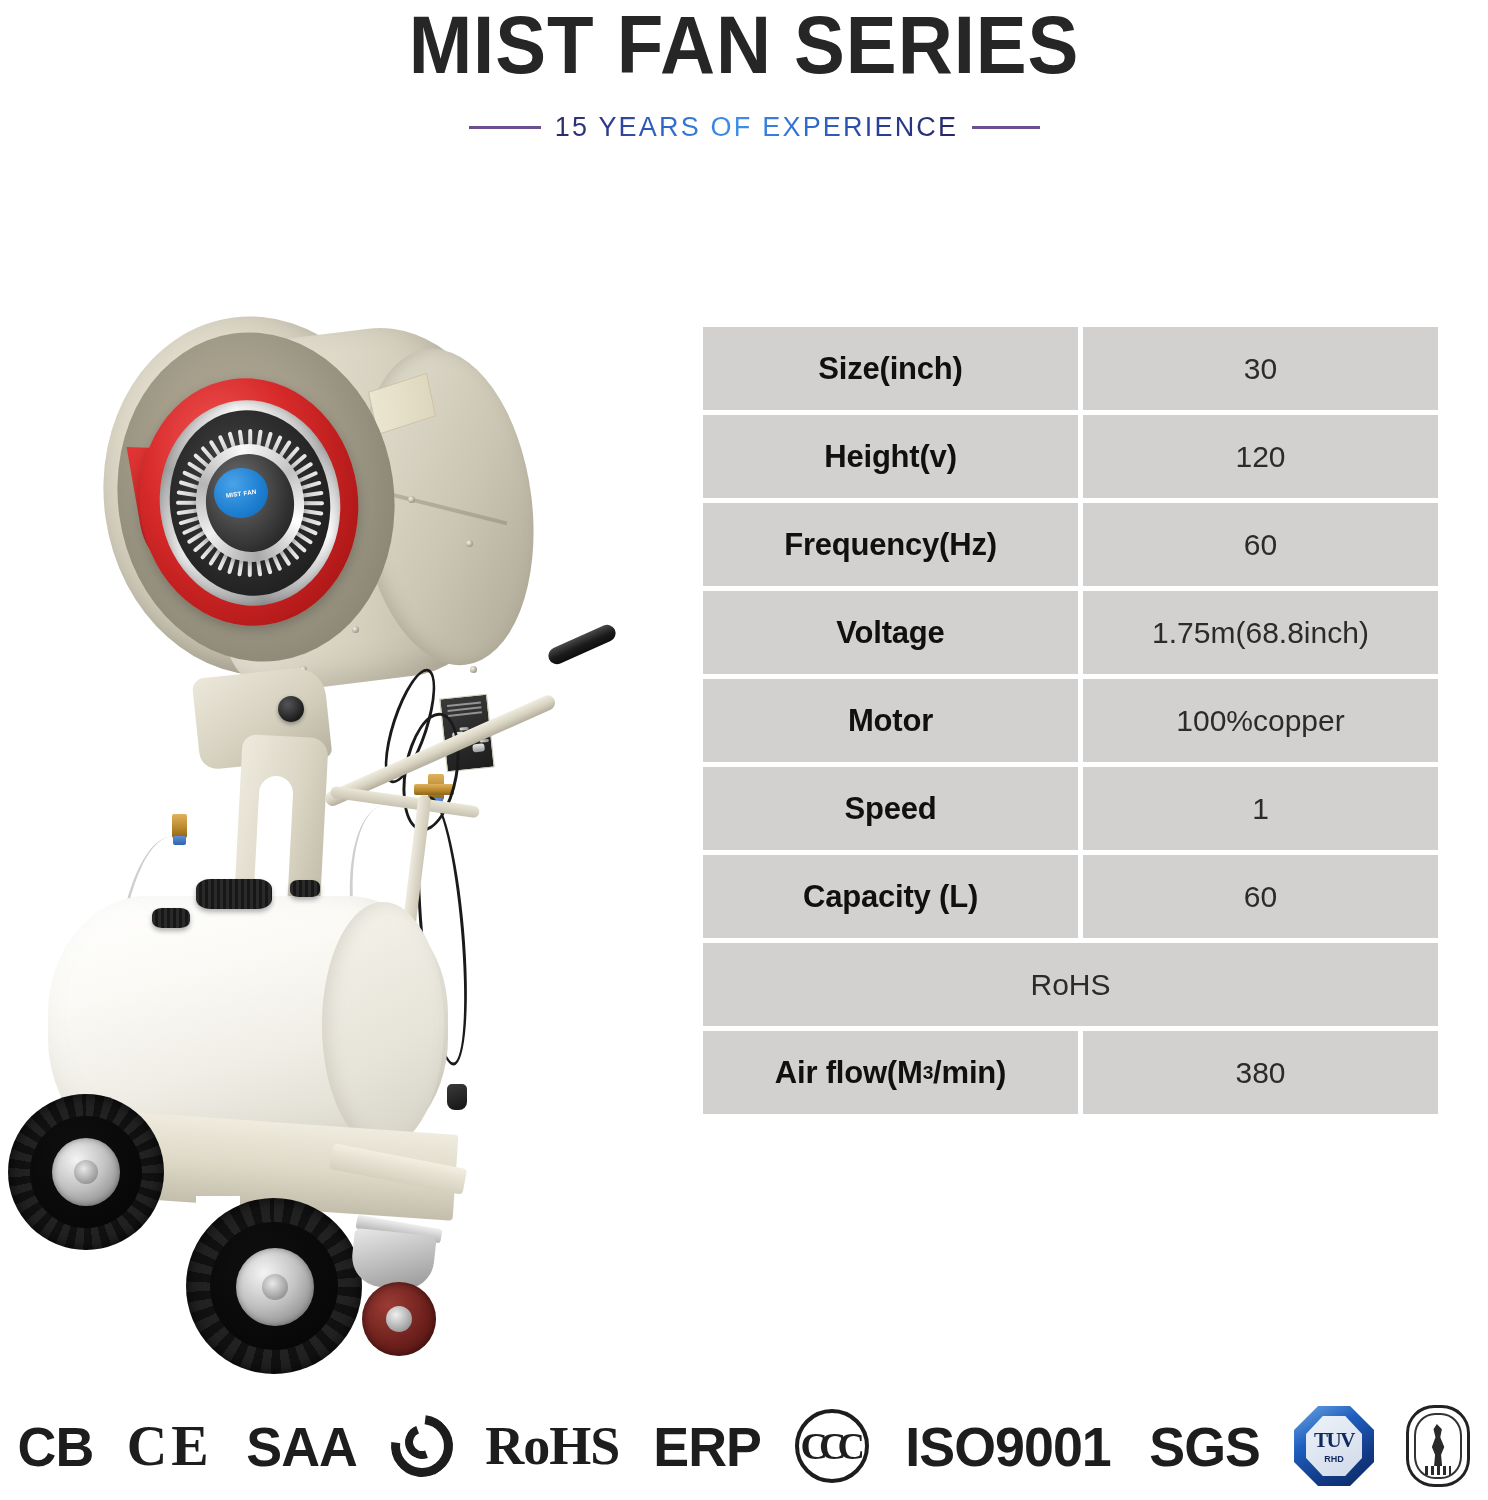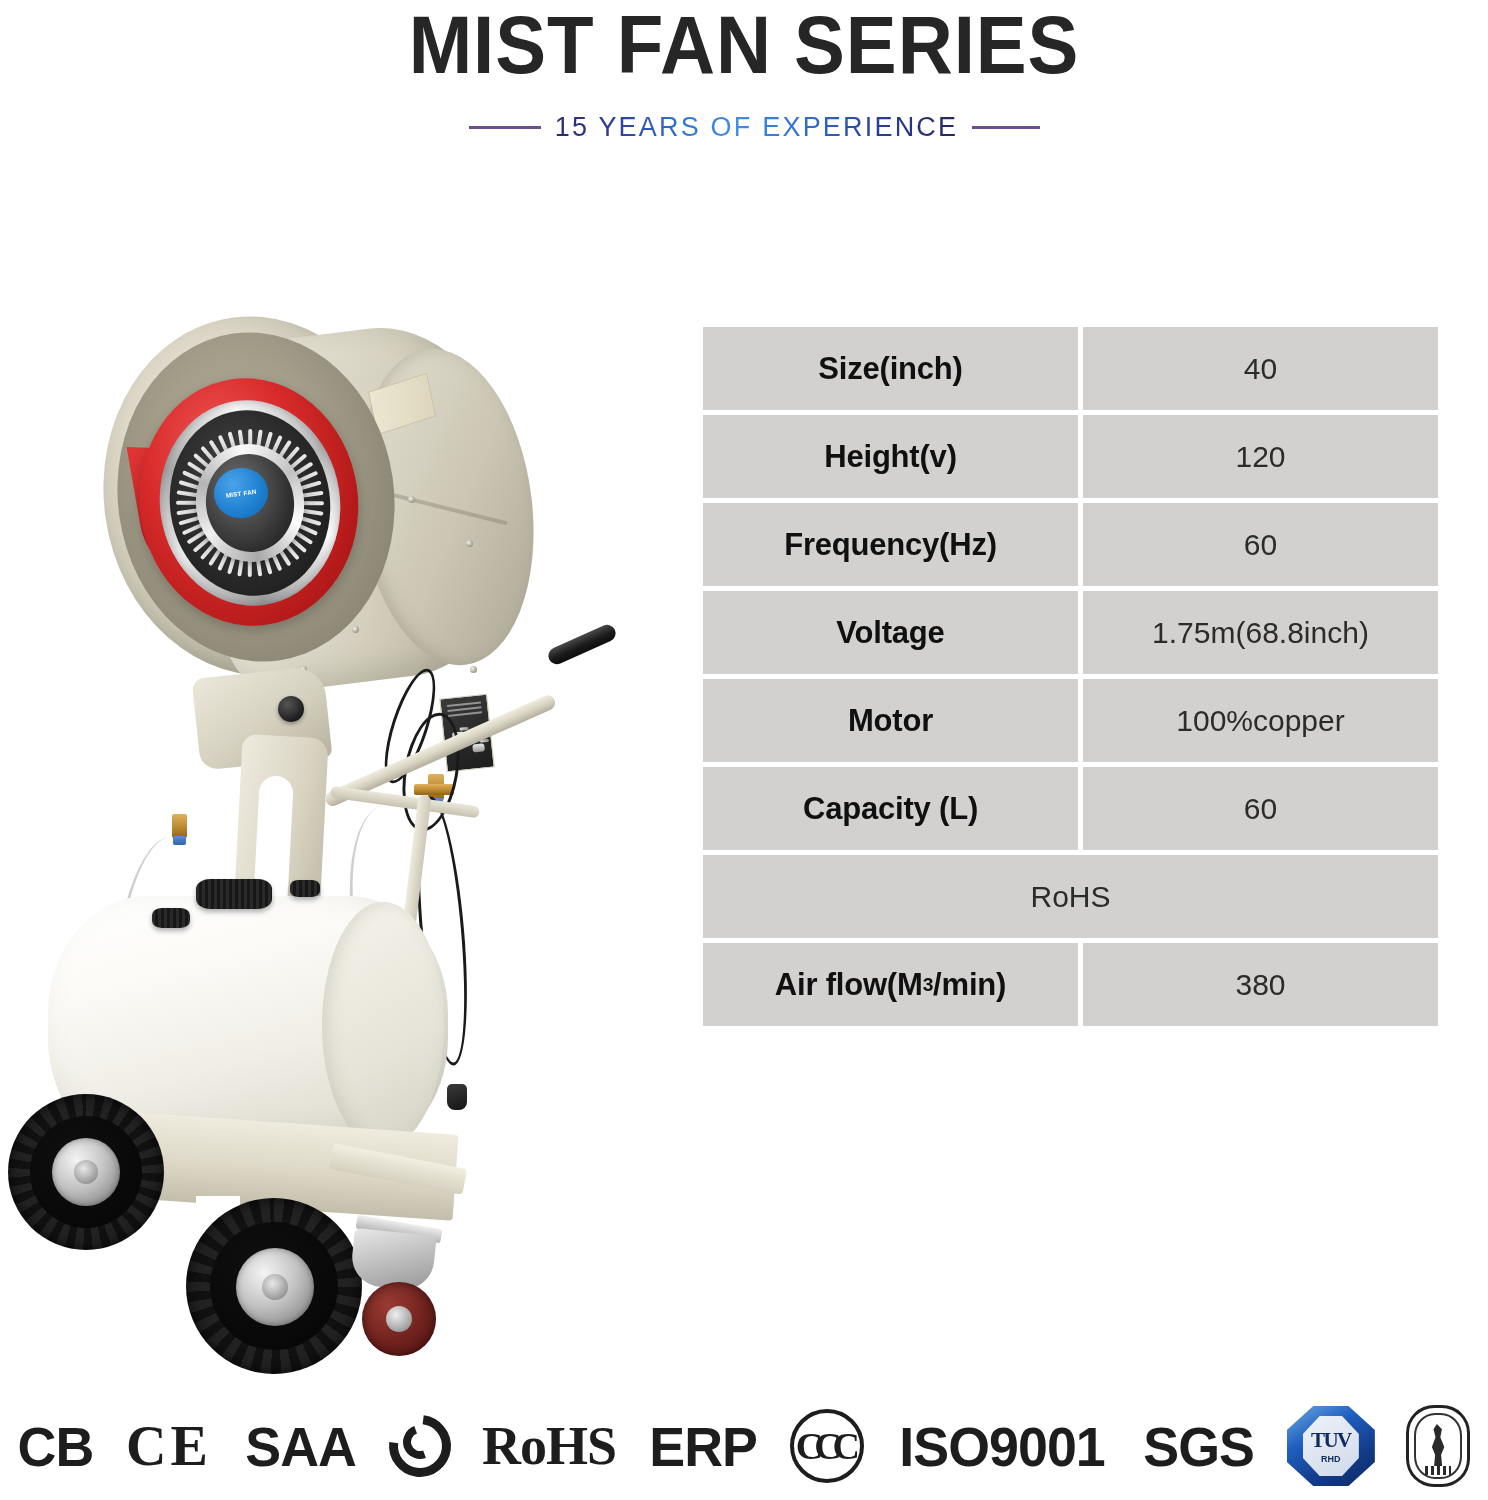--- a/index.html
+++ b/index.html
@@ -581,21 +581,21 @@
     align-items: center;
     justify-content: center;
     font-size: 38px;
     font-weight: bold;
     letter-spacing: -9px;
     padding-right: 8px;
     font-family: "Liberation Serif", serif;
   }
   
   .tuv-mark {
-    width: 88px; height: 80px;
+    width: 80px; height: 80px;
     position: relative;
     display: flex;
     align-items: center;
     justify-content: center;
     clip-path: polygon(30% 0,70% 0,100% 30%,100% 70%,70% 100%,30% 100%,0 70%,0 30%);
     background: linear-gradient(150deg, #6fa8e0 0%, #1f5fc0 35%, #123a86 70%, #0d2a63 100%);
   }
   .tuv-inner {
     width: 56px; height: 60px;
     clip-path: polygon(30% 0,70% 0,100% 30%,100% 70%,70% 100%,30% 100%,0 70%,0 30%);
@@ -782,37 +782,41 @@
       <div class="caster-plate"></div>
       <div class="caster-yoke"></div>
       <div class="caster-wheel"></div>
       <div class="caster-hub"></div>
     </div>
   </div>
 
   <div id="spec-table">
       <div class="spec-row">
         <div class="spec-label">Size(inch)</div>
-        <div class="spec-value">40</div>
+        <div class="spec-value">30</div>
       </div>
       <div class="spec-row">
         <div class="spec-label">Height(v)</div>
         <div class="spec-value">120</div>
       </div>
       <div class="spec-row">
         <div class="spec-label">Frequency(Hz)</div>
         <div class="spec-value">60</div>
       </div>
       <div class="spec-row">
         <div class="spec-label">Voltage</div>
         <div class="spec-value">1.75m(68.8inch)</div>
       </div>
       <div class="spec-row">
         <div class="spec-label">Motor</div>
         <div class="spec-value">100%copper</div>
+      </div>
+      <div class="spec-row">
+        <div class="spec-label">Speed</div>
+        <div class="spec-value">1</div>
       </div>
       <div class="spec-row">
         <div class="spec-label">Capacity (L)</div>
         <div class="spec-value">60</div>
       </div>
       <div class="spec-row">
         <div class="spec-value">RoHS</div>
       </div>
       <div class="spec-row">
         <div class="spec-label">Air flow(M<sup>3</sup>/min)</div>

